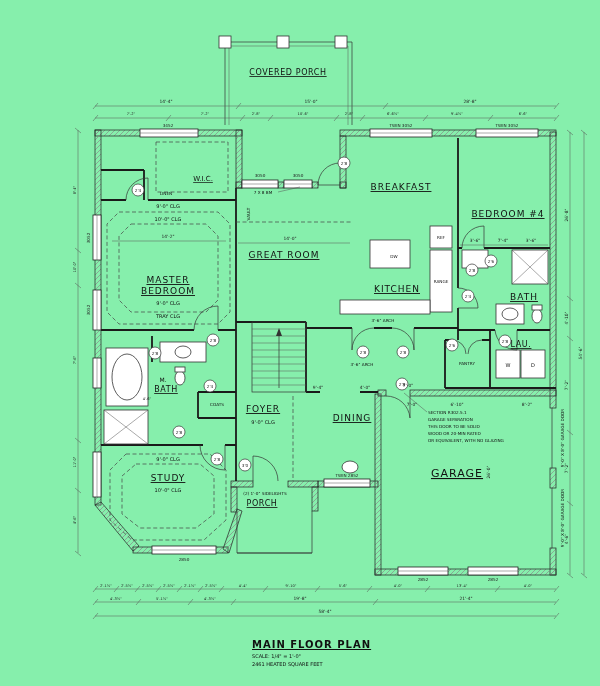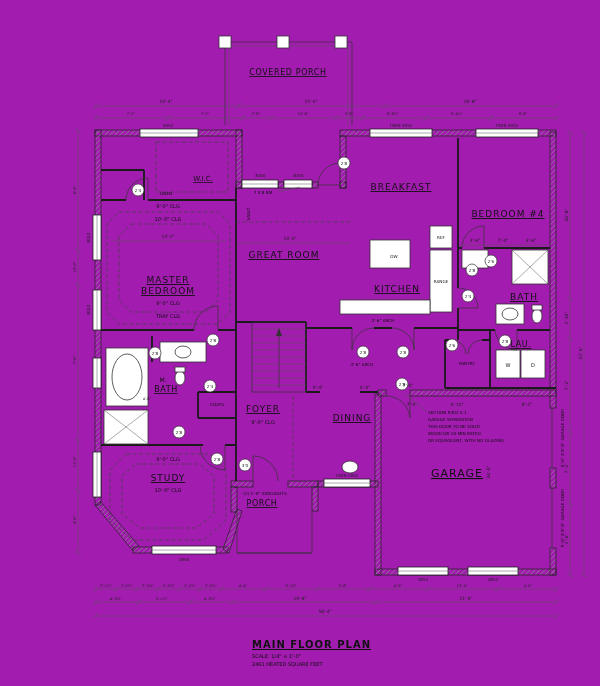--- a/index.html
+++ b/index.html
@@ -1,16 +1,16 @@
 <!DOCTYPE html>
 <html><head>
 <meta charset="utf-8">
 <style>
   html,body{margin:0;padding:0;background:#ffffff;}
-  .page{width:600px;height:686px;background:#a21caf;position:relative;overflow:hidden;}
+  .page{width:600px;height:686px;background:#86efac;position:relative;overflow:hidden;}
   svg{display:block;}
   text{font-family:"DejaVu Sans","Liberation Sans",sans-serif;fill:#111;}
   .rl{font-size:9px;letter-spacing:1px;text-anchor:middle;text-decoration:underline;}
   .rl2{font-size:8px;letter-spacing:.6px;text-anchor:middle;text-decoration:underline;}
   .rs{font-size:5px;text-anchor:middle;}
   .xs{font-size:4.2px;text-anchor:middle;}
   .dt{font-size:4.4px;text-anchor:middle;fill:#222;}
   .dtt{font-size:3.6px;text-anchor:middle;fill:#222;}
   .tag{font-size:4.2px;text-anchor:middle;fill:#222;}
   .note{font-size:4.2px;fill:#111;}

